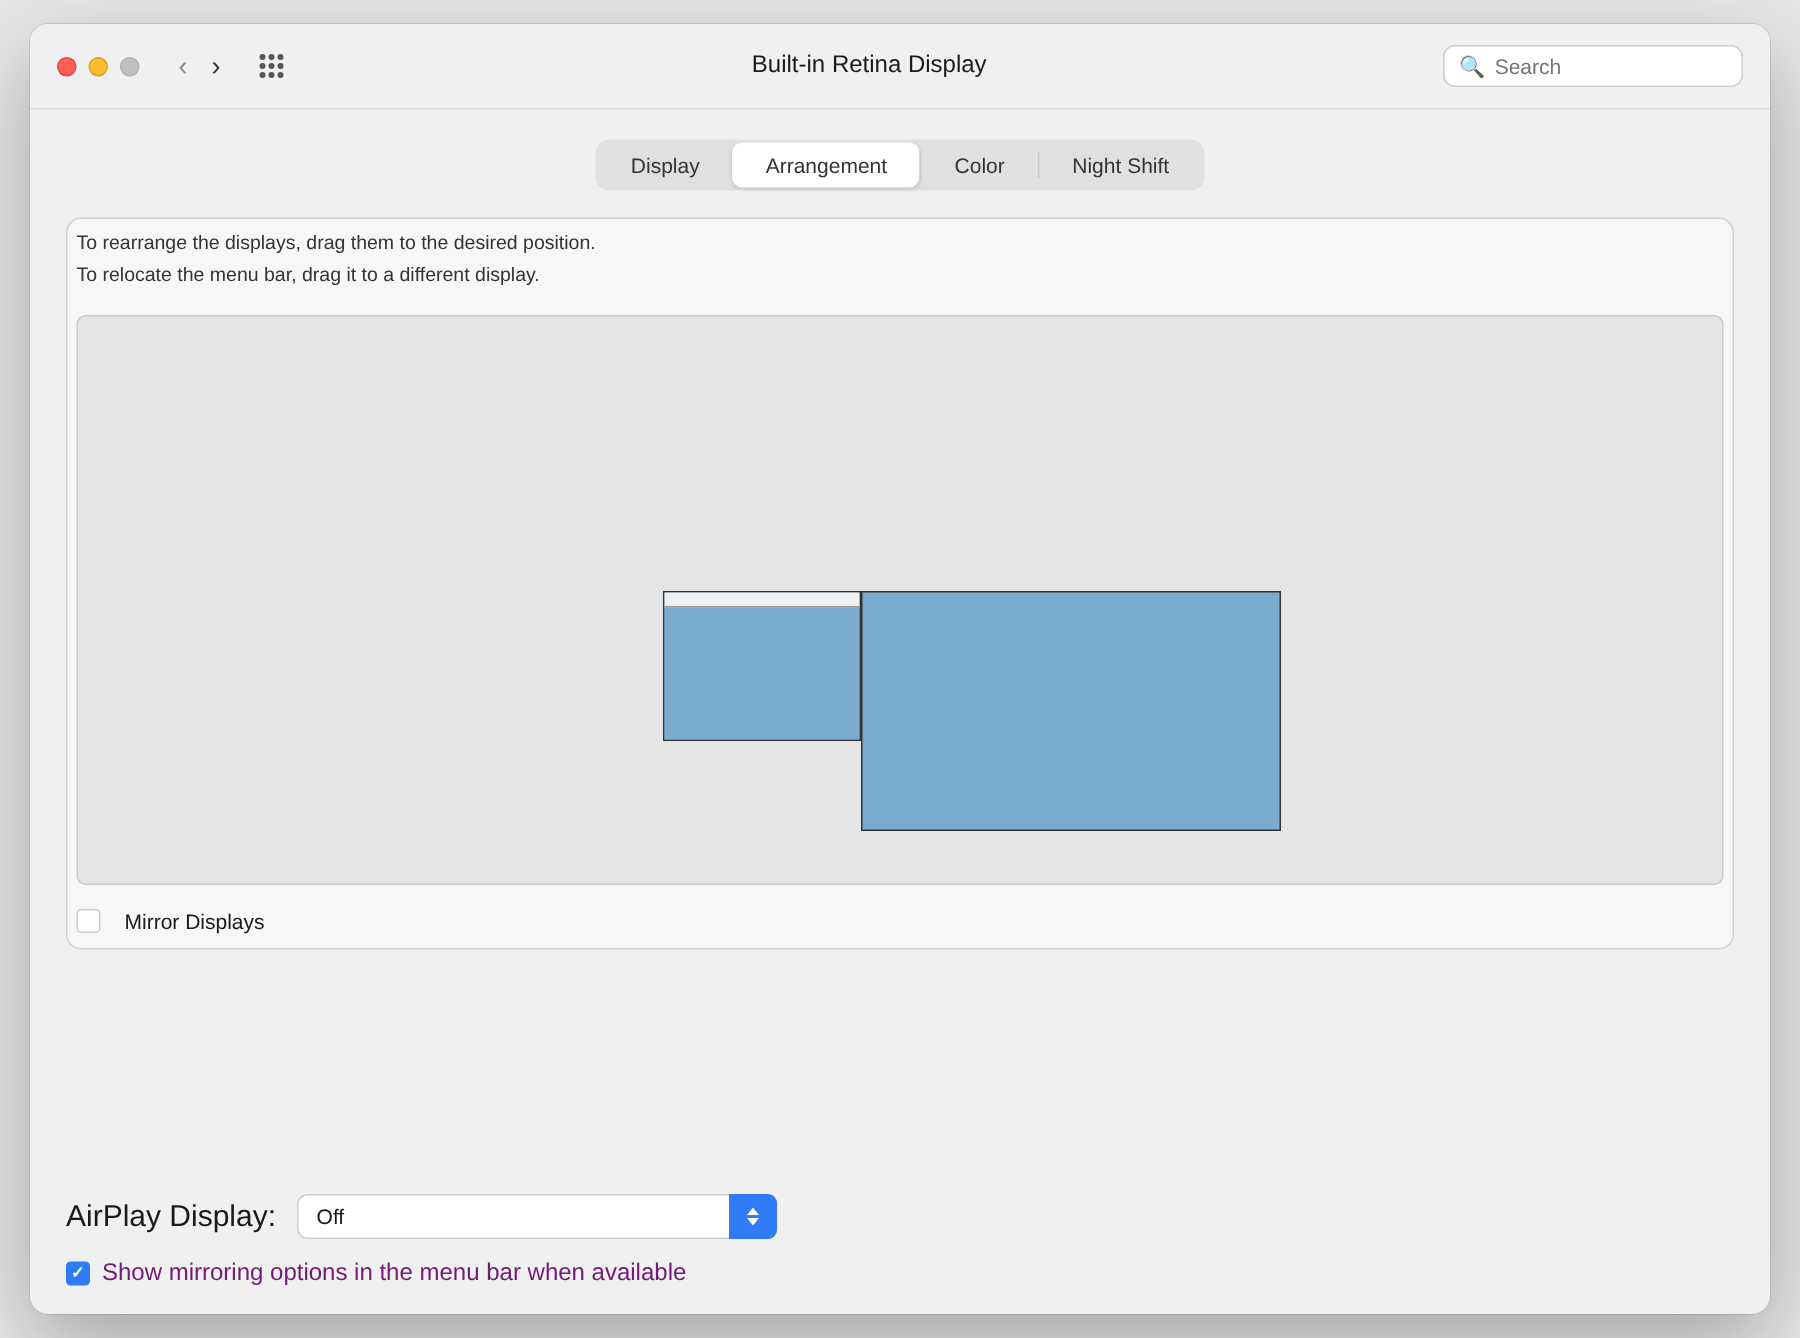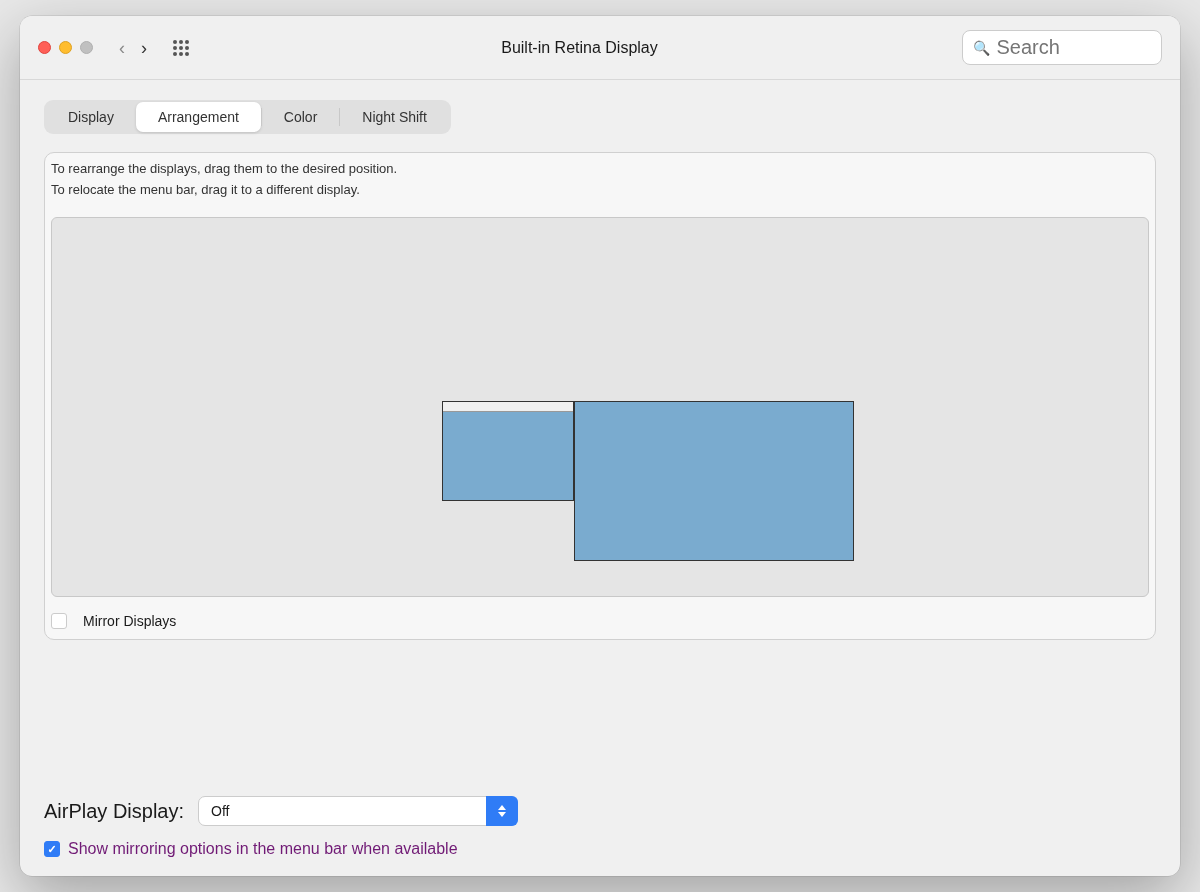--- a/index.html
+++ b/index.html
@@ -92,31 +92,31 @@
       width: 200px;
     }
     .search-icon {
       color: #999;
       font-size: 14px;
     }
     .search-input {
       border: none;
       outline: none;
       background: transparent;
-      font-size: 20px;
+      font-size: 14px;
       color: #a16207;
       width: 150px;
     }
     .content {
       padding: 20px 24px;
       flex: 1;
     }
     .tabs-row {
       display: flex;
-      justify-content: flex-start;
+      justify-content: center;
       margin-bottom: 18px;
     }
     .tabs-container {
       display: flex;
       background: #e0e0e0;
       border-radius: 9px;
       padding: 2px;
       gap: 0;
     }
     .tab {

